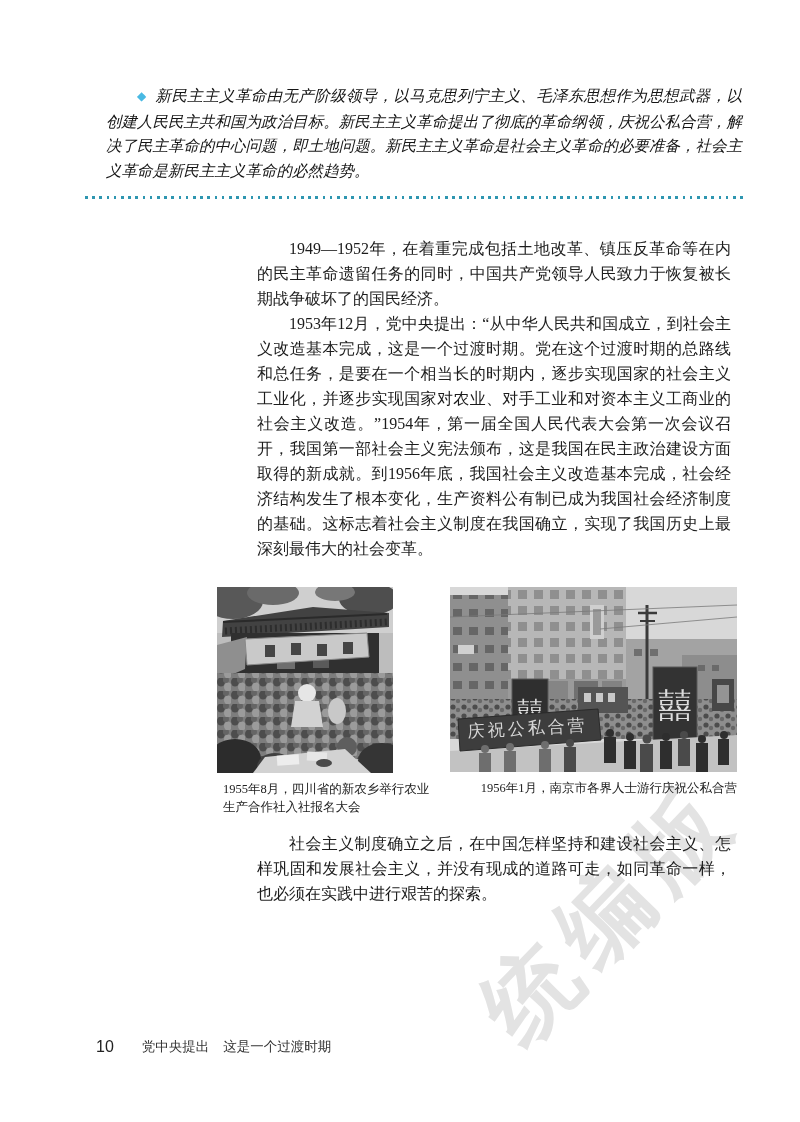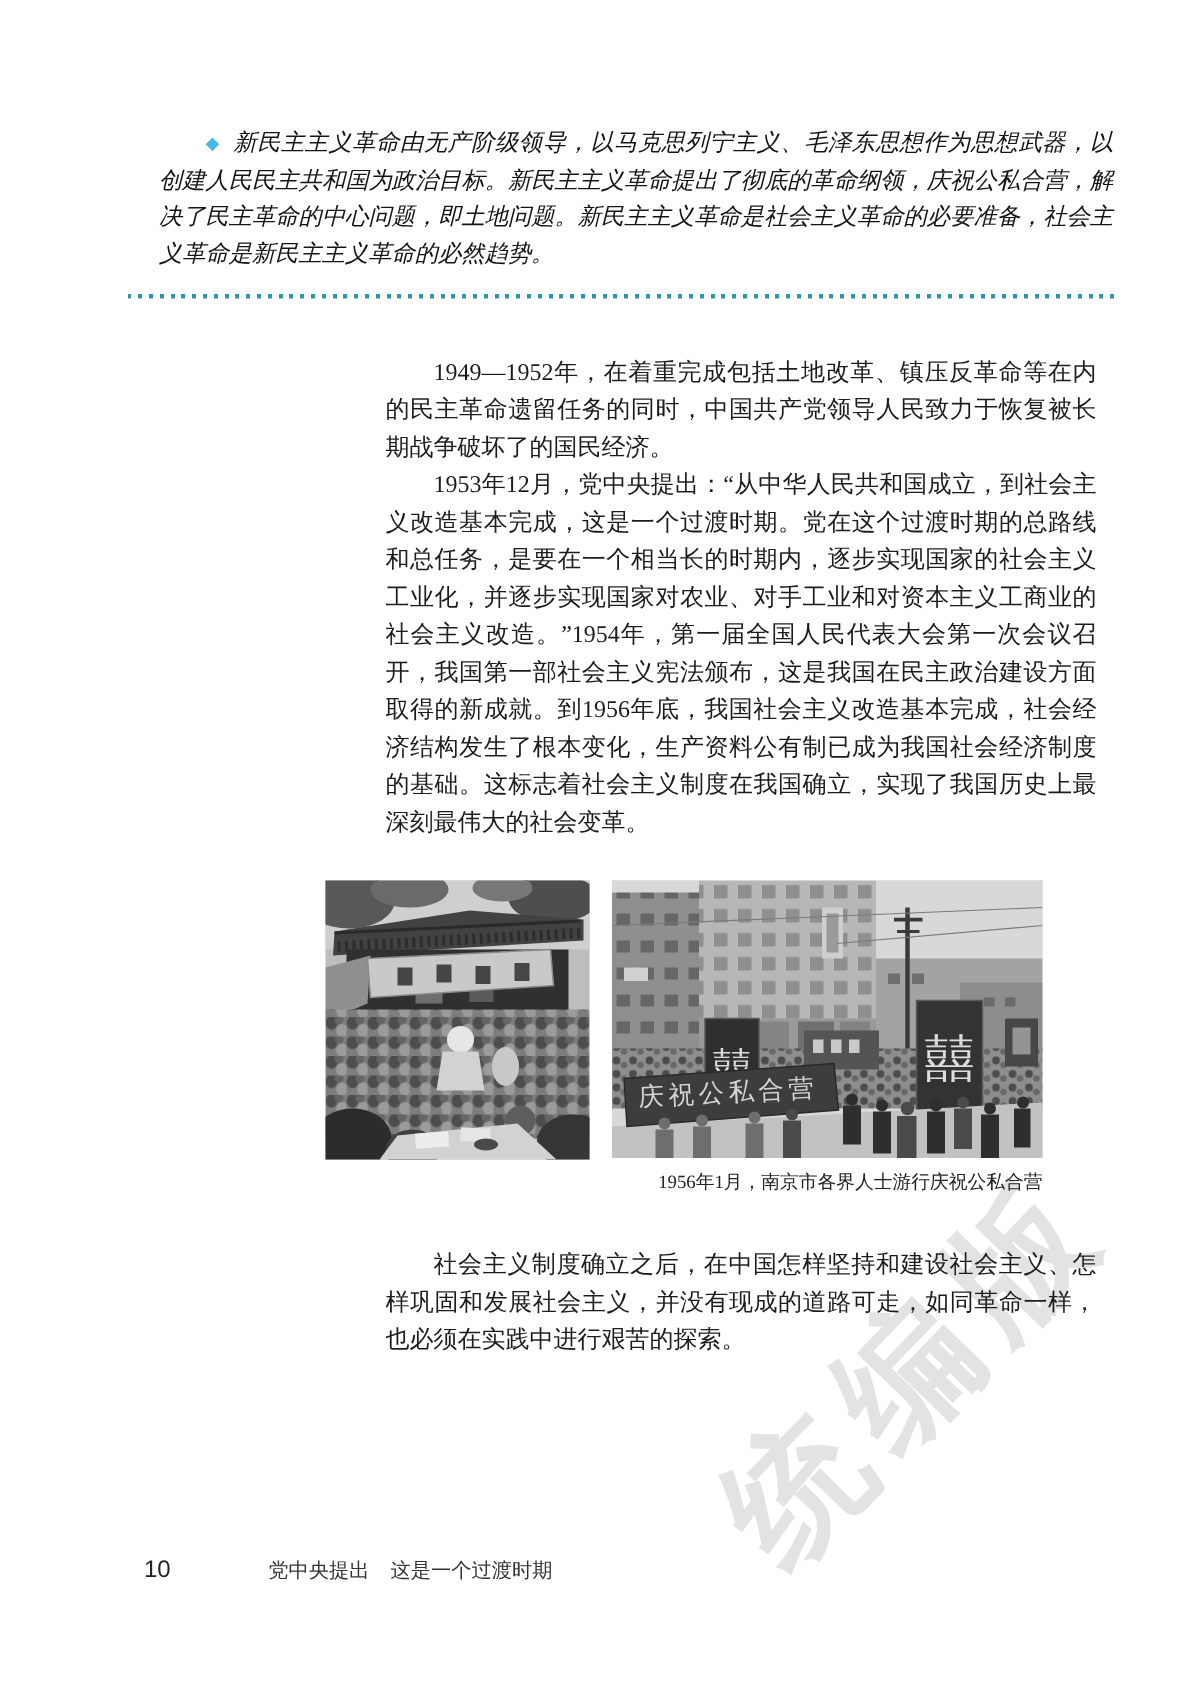--- a/index.html
+++ b/index.html
@@ -38,21 +38,21 @@
   figure{margin:0;display:flex;flex-direction:column;}
   .photo{display:block;background:#cccccc;}
   .photo-left{width:176px;height:186px;}
   .photo-right{width:287px;height:185px;}
   figcaption{margin-top:7px;font-size:12.5px;line-height:18px;color:#222;}
   .cap-left{width:212px;padding-left:6px;}
   .cap-right{padding-left:30px;white-space:nowrap;text-align:right;}
 
   
   .footer{position:absolute;left:96px;top:1038px;display:flex;
-          align-items:flex-start;z-index:1;gap:37px;}
+          align-items:flex-start;z-index:1;}
   .page-num{font-family:"Liberation Sans","DejaVu Sans",sans-serif;
             font-size:16px;color:#222;}
   .footer-unit{margin-left:28px;font-size:13.5px;color:#333;}
   .footer-unit .sep{display:inline-block;width:14px;}
 </style>
 </head>
 <body>
 
 <div class="page">
 
@@ -117,20 +117,21 @@
           <ellipse cx="165" cy="174" rx="24" ry="18" fill="#353535"></ellipse>
           <ellipse cx="58" cy="180" rx="18" ry="14" fill="#404040"></ellipse>
         </g>
         <g>
           <polygon points="48,170 128,162 154,186 36,186" fill="#d2d2d2"></polygon>
           <rect x="60" y="168" width="22" height="10" fill="#ededed" transform="rotate(-4 71 173)"></rect>
           <rect x="90" y="165" width="20" height="9" fill="#e6e6e6" transform="rotate(3 100 169)"></rect>
           <ellipse cx="107" cy="176" rx="8" ry="4" fill="#4a4a4a"></ellipse>
         </g>
       </svg>
+      <figcaption class="cap-left">1955年8月，四川省的新农乡举行农业生产合作社入社报名大会</figcaption>
     </figure>
 
     <figure>
       <svg class="photo photo-right" viewBox="0 0 287 185" preserveAspectRatio="none">
         <defs>
           <pattern id="winA" width="16" height="18" patternUnits="userSpaceOnUse">
             <rect width="16" height="18" fill="#8f8f8f"></rect>
             <rect x="3" y="4" width="9" height="8" fill="#666666"></rect>
           </pattern>
           <pattern id="winB" width="16" height="16" patternUnits="userSpaceOnUse">

